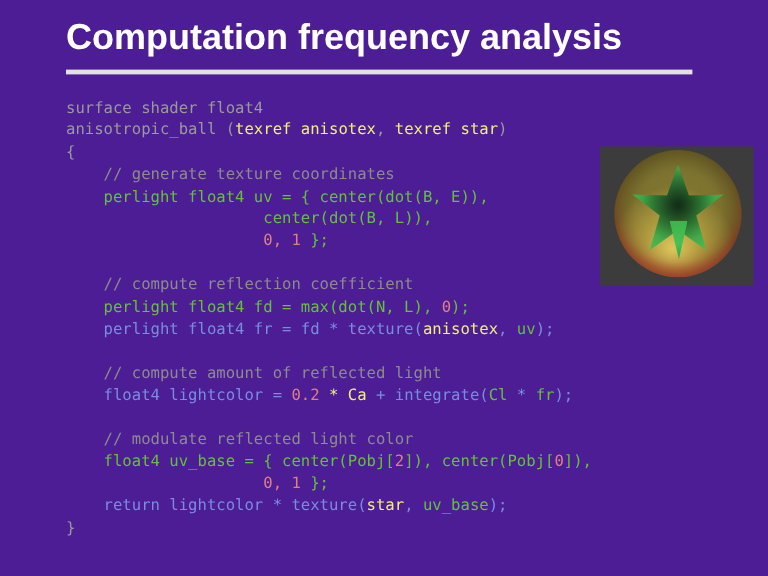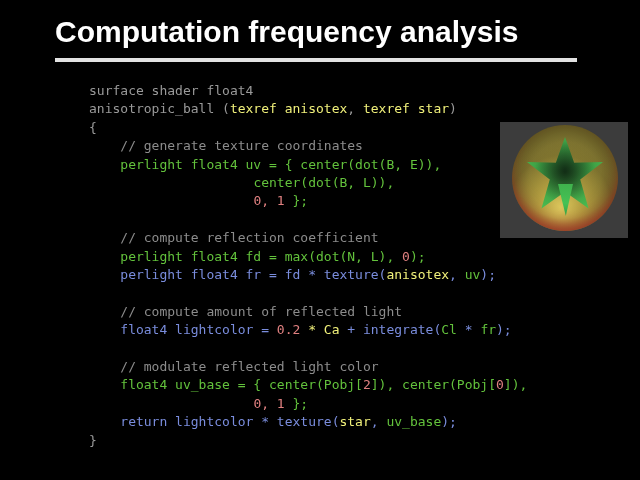--- a/index.html
+++ b/index.html
@@ -51,21 +51,20 @@
     width: 560px;
     font-family: "DejaVu Sans Mono", "Liberation Mono", monospace;
     font-size: 13px;
     line-height: 18.4px;
     white-space: pre;
     color: #9a9a9a;
   }
   .code-line {
     white-space: pre;
     min-height: 18.4px;
-    margin-left: 34px;
   }
   .code-line.blank {
     height: 18.4px;
   }
   
   .tok { white-space: pre; }
   
   #render-panel {
     position: absolute;
     left: 500px;
@@ -122,21 +121,21 @@
     top: 62px;
     width: 15px;
     height: 32px;
     background: linear-gradient(180deg, #3fb24c 0%, #46c255 60%, #36a043 100%);
     clip-path: polygon(0% 0%, 100% 0%, 52% 100%);
   }
 </style>
 </head>
 <body>
 
-<div id="slide" style="background: #000000; text-decoration: underline;">
+<div id="slide" style="background: #4c1d95; text-decoration: underline;">
 
   <div id="title-block">
     <div id="slide-title" style="color: rgb(255, 255, 255);">Computation frequency analysis</div>
     <div id="title-rule" style="background: rgb(226, 226, 226);"></div>
   </div>
 
   <div id="code-block"><div class="code-line"><span class="tok" style="color: rgb(154, 154, 154);">surface shader float4</span></div><div class="code-line"><span class="tok" style="color: rgb(154, 154, 154);">anisotropic_ball (</span><span class="tok" style="color: rgb(240, 240, 122);">texref anisotex</span><span class="tok" style="color: rgb(154, 154, 154);">,</span><span class="tok" style="color: rgb(240, 240, 122);"> texref star</span><span class="tok" style="color: rgb(154, 154, 154);">)</span></div><div class="code-line"><span class="tok" style="color: rgb(154, 154, 154);">{</span></div><div class="code-line"><span class="tok">    </span><span class="tok" style="color: rgb(140, 140, 140);">// generate texture coordinates</span></div><div class="code-line"><span class="tok">    </span><span class="tok" style="color: rgb(99, 194, 60);">perlight float4 uv = { center(dot(B, E)),</span></div><div class="code-line"><span class="tok">                     </span><span class="tok" style="color: rgb(99, 194, 60);">center(dot(B, L)),</span></div><div class="code-line"><span class="tok">                     </span><span class="tok" style="color: rgb(224, 128, 128);">0, 1</span><span class="tok" style="color: rgb(99, 194, 60);"> };</span></div><div class="code-line blank">&nbsp;</div><div class="code-line"><span class="tok">    </span><span class="tok" style="color: rgb(140, 140, 140);">// compute reflection coefficient</span></div><div class="code-line"><span class="tok">    </span><span class="tok" style="color: rgb(99, 194, 60);">perlight float4 fd = max(dot(N, L), </span><span class="tok" style="color: rgb(224, 128, 128);">0</span><span class="tok" style="color: rgb(99, 194, 60);">);</span></div><div class="code-line"><span class="tok">    </span><span class="tok" style="color: rgb(122, 141, 221);">perlight float4 fr = fd * texture(</span><span class="tok" style="color: rgb(240, 240, 122);">anisotex</span><span class="tok" style="color: rgb(122, 141, 221);">, </span><span class="tok" style="color: rgb(99, 194, 60);">uv</span><span class="tok" style="color: rgb(122, 141, 221);">);</span></div><div class="code-line blank">&nbsp;</div><div class="code-line"><span class="tok">    </span><span class="tok" style="color: rgb(140, 140, 140);">// compute amount of reflected light</span></div><div class="code-line"><span class="tok">    </span><span class="tok" style="color: rgb(122, 141, 221);">float4 lightcolor = </span><span class="tok" style="color: rgb(224, 128, 128);">0.2</span><span class="tok" style="color: rgb(240, 240, 122);"> * Ca</span><span class="tok" style="color: rgb(122, 141, 221);"> + integrate(</span><span class="tok" style="color: rgb(99, 194, 60);">Cl</span><span class="tok" style="color: rgb(122, 141, 221);"> * </span><span class="tok" style="color: rgb(99, 194, 60);">fr</span><span class="tok" style="color: rgb(122, 141, 221);">);</span></div><div class="code-line blank">&nbsp;</div><div class="code-line"><span class="tok">    </span><span class="tok" style="color: rgb(140, 140, 140);">// modulate reflected light color</span></div><div class="code-line"><span class="tok">    </span><span class="tok" style="color: rgb(99, 194, 60);">float4 uv_base = { center(Pobj[</span><span class="tok" style="color: rgb(224, 128, 128);">2</span><span class="tok" style="color: rgb(99, 194, 60);">]), center(Pobj[</span><span class="tok" style="color: rgb(224, 128, 128);">0</span><span class="tok" style="color: rgb(99, 194, 60);">]),</span></div><div class="code-line"><span class="tok">                     </span><span class="tok" style="color: rgb(224, 128, 128);">0, 1</span><span class="tok" style="color: rgb(99, 194, 60);"> };</span></div><div class="code-line"><span class="tok">    </span><span class="tok" style="color: rgb(122, 141, 221);">return lightcolor * texture(</span><span class="tok" style="color: rgb(240, 240, 122);">star</span><span class="tok" style="color: rgb(122, 141, 221);">, </span><span class="tok" style="color: rgb(99, 194, 60);">uv_base</span><span class="tok" style="color: rgb(122, 141, 221);">);</span></div><div class="code-line"><span class="tok" style="color: rgb(154, 154, 154);">}</span></div></div>
 
   <div id="render-panel" style="background: rgb(60, 60, 60);">
     <div id="render-sphere"></div>

